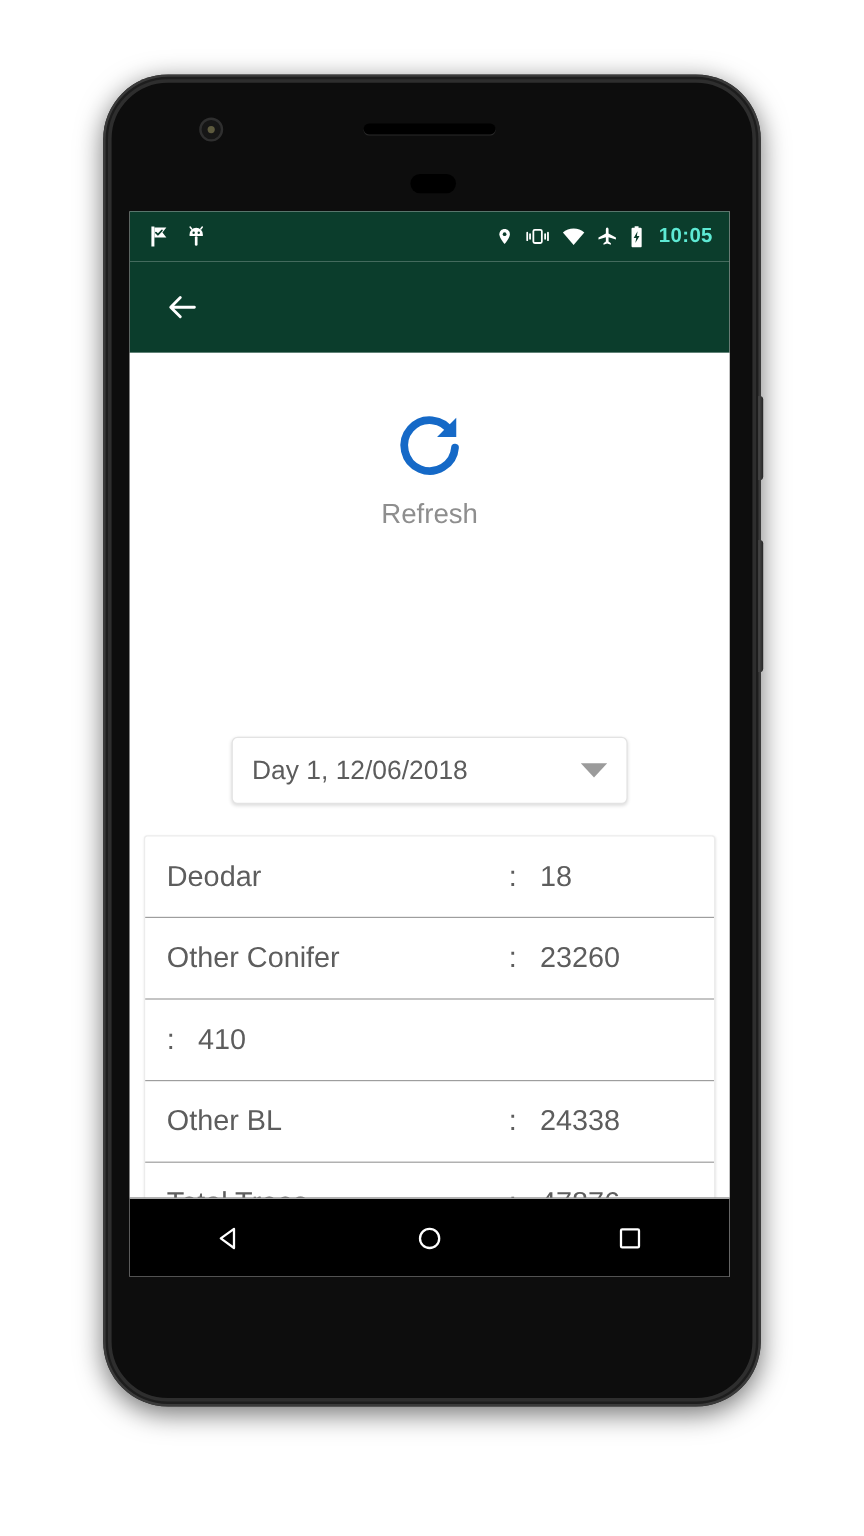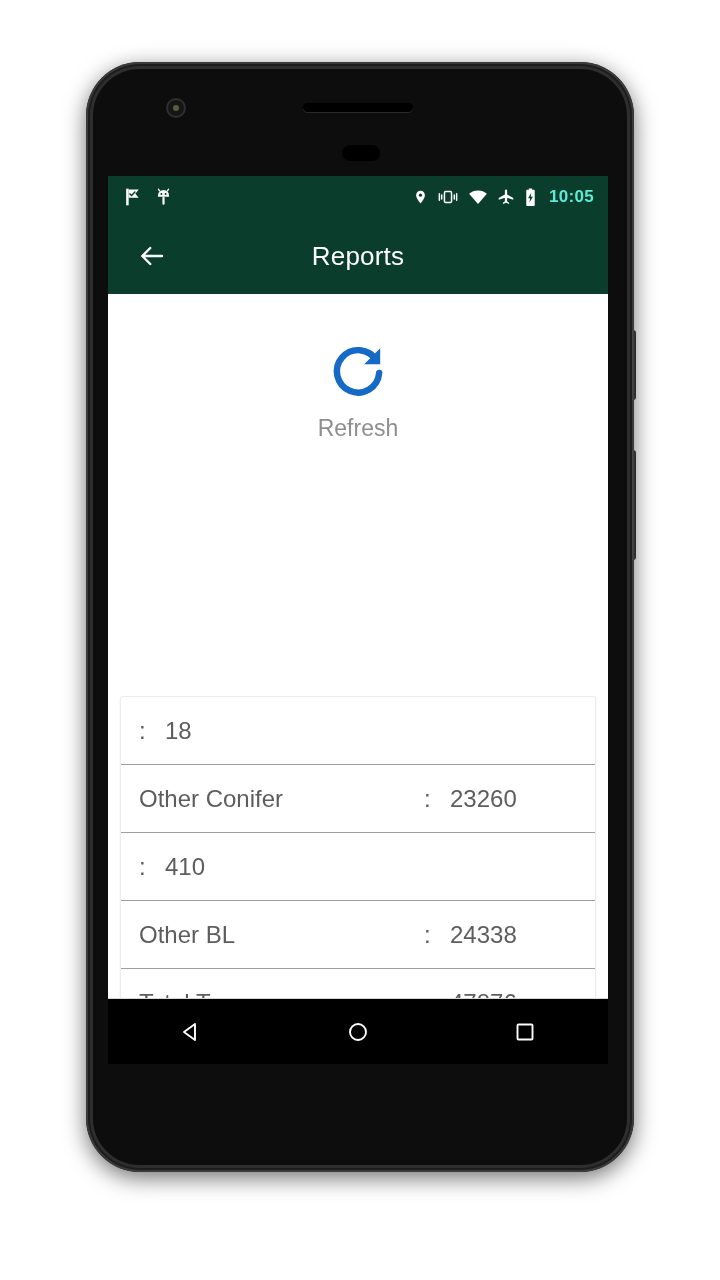--- a/index.html
+++ b/index.html
@@ -316,36 +316,40 @@
         <span class="sb-time">10:05</span>
       </div>
     </div>
 
     <div class="app-bar">
       <div class="back-btn">
         <svg width="30" height="30" viewBox="0 0 24 24">
           <path d="M20 12H4.4M10.6 5.6L4.2 12l6.4 6.4" stroke="#ffffff" stroke-width="1.9" fill="none" stroke-linecap="round" stroke-linejoin="round"></path>
         </svg>
       </div>
-      <div class="app-title">Reports</div>
     </div>
 
     <div class="content">
 
       <div class="refresh-block">
         <svg class="refresh-icon" width="62" height="62" viewBox="0 0 24 24">
           <path d="M19.1 7.2A8.2 8.2 0 1 0 20.2 12" stroke="#1569C7" stroke-width="2.5" fill="none" stroke-linecap="round"></path>
           <path d="M20.6 2.4v6.2h-6.2z" fill="#1569C7"></path>
         </svg>
         <div class="refresh-label">Refresh</div>
       </div>
 
+      <div class="dropdown">
+        <span class="dropdown-value">Day 1, 12/06/2018</span>
+        <span class="dd-caret"></span>
+      </div>
 
       <div class="table-card">
         <div class="t-row">
+          <span class="t-label">Deodar</span>
           <span class="t-colon">:</span>
           <span class="t-value">18</span>
         </div>
         <div class="t-row">
           <span class="t-label">Other Conifer</span>
           <span class="t-colon">:</span>
           <span class="t-value">23260</span>
         </div>
         <div class="t-row">
           <span class="t-colon">:</span>

